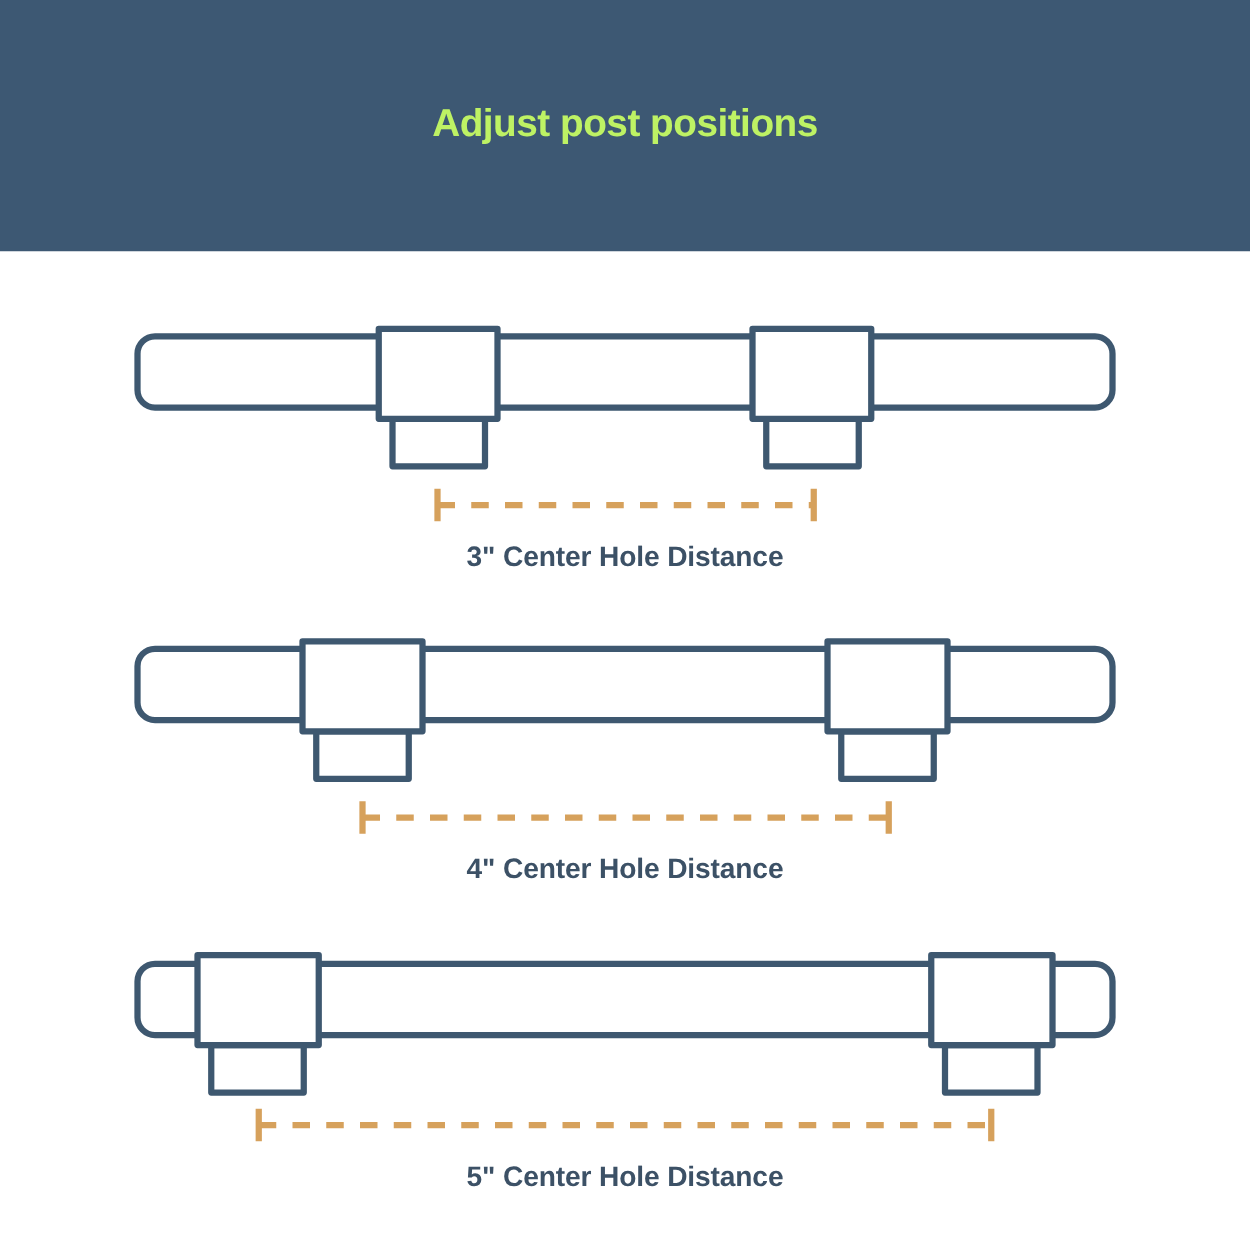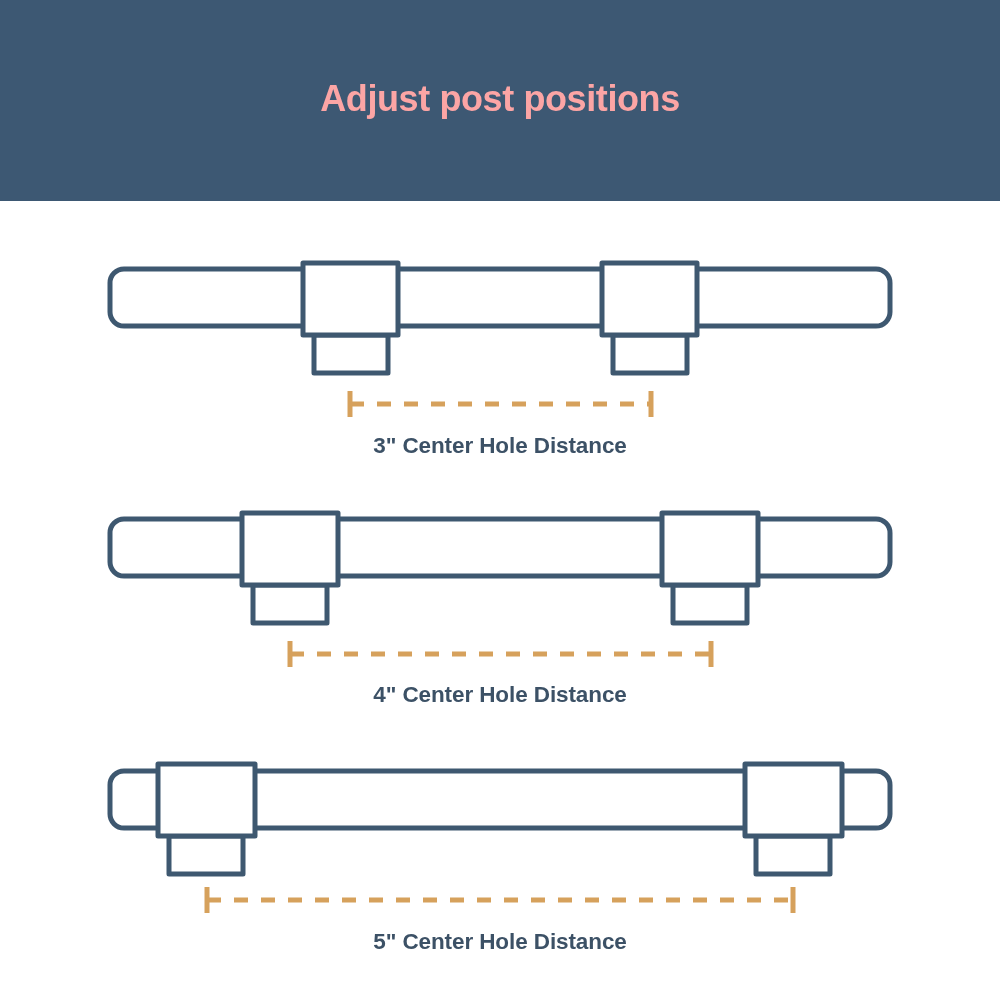--- a/index.html
+++ b/index.html
@@ -29,24 +29,24 @@
     height: 201px;
     background: #3d5873;
     display: flex;
     flex-direction: column;
     align-items: center;
     justify-content: center;
     box-sizing: border-box;
     padding-bottom: 4px;
   }
   .header-line {
-    color: #fca5a5;
+    color: #bef264;
     font-family: "Liberation Sans", sans-serif;
     font-weight: bold;
-    font-size: 36px;
+    font-size: 31px;
     line-height: 54px;
     letter-spacing: -0.4px;
     text-align: left;
     white-space: nowrap;
   }
 
   
   .diagram-area {
     position: absolute;
     left: 0;

